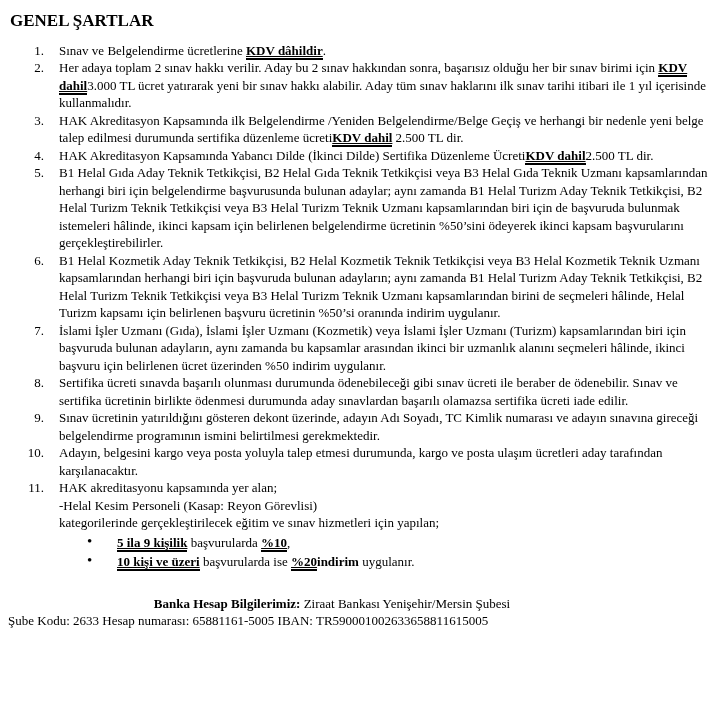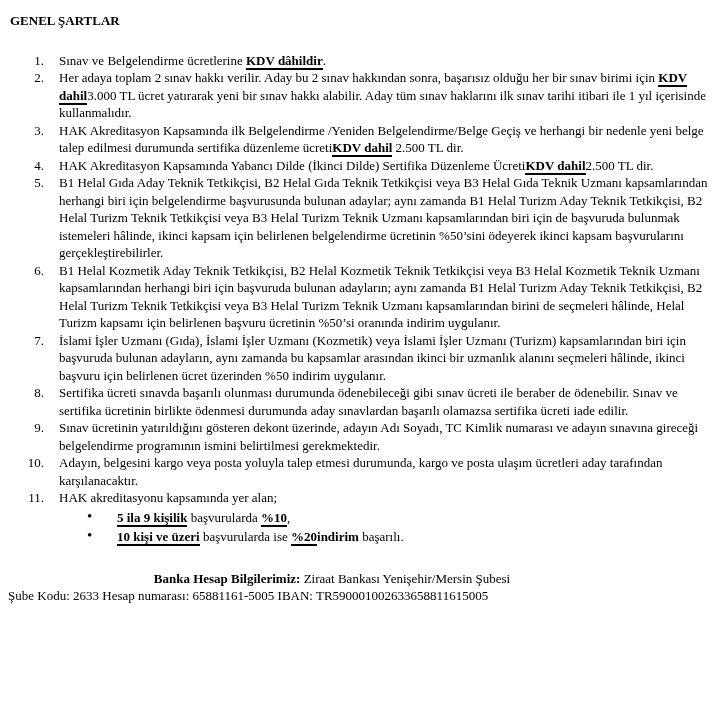--- a/index.html
+++ b/index.html
@@ -13,44 +13,44 @@
     height: 724px;
     font-family: "Liberation Serif", "DejaVu Serif", serif;
     font-size: 13px;
     line-height: 17.5px;
     overflow: hidden;
   }
   .page {
     padding: 12px 8px 0 10px;
   }
   .title {
-    font-size: 13px;
+    font-size: 17px;
     font-weight: bold;
-    margin: 0 0 22px 0;
+    margin: 0 0 12px 0;
   }
   .terms {
     list-style: none;
     margin: 0;
     padding: 0;
   }
   .term {
     position: relative;
     padding-left: 49px;
   }
   .num {
     position: absolute;
     left: 4px;
     top: 0;
     width: 30px;
     text-align: right;
     white-space: nowrap;
   }
   .txt { text-align: left; }
   .b { font-weight: bold; }
-  .u { border-bottom: 2px solid #000; }
+  .u { border-bottom: 2px solid #000; text-decoration: underline; }
   .brow {
     position: relative;
     padding-left: 58px;
     margin-top: 2px;
   }
   .dot {
     position: absolute;
     left: 28px;
     top: -1px;
     font-size: 15px;
@@ -122,27 +122,29 @@
     </li>
 
     <li class="term">
       <span class="num">10.</span>
       <div class="txt"><span>Adayın, belgesini kargo veya posta yoluyla talep etmesi durumunda, kargo ve posta ulaşım ücretleri aday tarafından karşılanacaktır.</span></div>
     </li>
 
     <li class="term">
       <span class="num">11.</span>
       <div class="txt"><span>HAK akreditasyonu kapsamında yer alan;</span></div>
+      <div class="txt"><span>-Helal Kesim Personeli (Kasap: Reyon Görevlisi)</span></div>
+      <div class="txt"><span>kategorilerinde gerçekleştirilecek eğitim ve sınav hizmetleri için yapılan;</span></div>
       <div class="brow">
         <span class="dot">•</span>
         <div class="txt"><span class="b u">5 ila 9 kişilik</span><span> başvurularda </span><span class="b u">%10</span><span>,</span></div>
       </div>
       <div class="brow">
         <span class="dot">•</span>
-        <div class="txt"><span class="b u">10 kişi ve üzeri</span><span> başvurularda ise </span><span class="b u">%20</span><span class="b">indirim</span><span> başarılı.</span></div>
+        <div class="txt"><span class="b u">10 kişi ve üzeri</span><span> başvurularda ise </span><span class="b u">%20</span><span class="b">indirim</span><span> uygulanır.</span></div>
       </div>
     </li>
 
   </ol>
 
   <div class="bank">
     <div class="bank-l1"><span class="b">Banka Hesap Bilgilerimiz:</span><span>  Ziraat Bankası Yenişehir/Mersin Şubesi</span></div>
     <div class="bank-l2"><span>Şube Kodu: 2633 Hesap numarası: 65881161-5005 IBAN: TR590001002633658811615005</span></div>
   </div>
 

